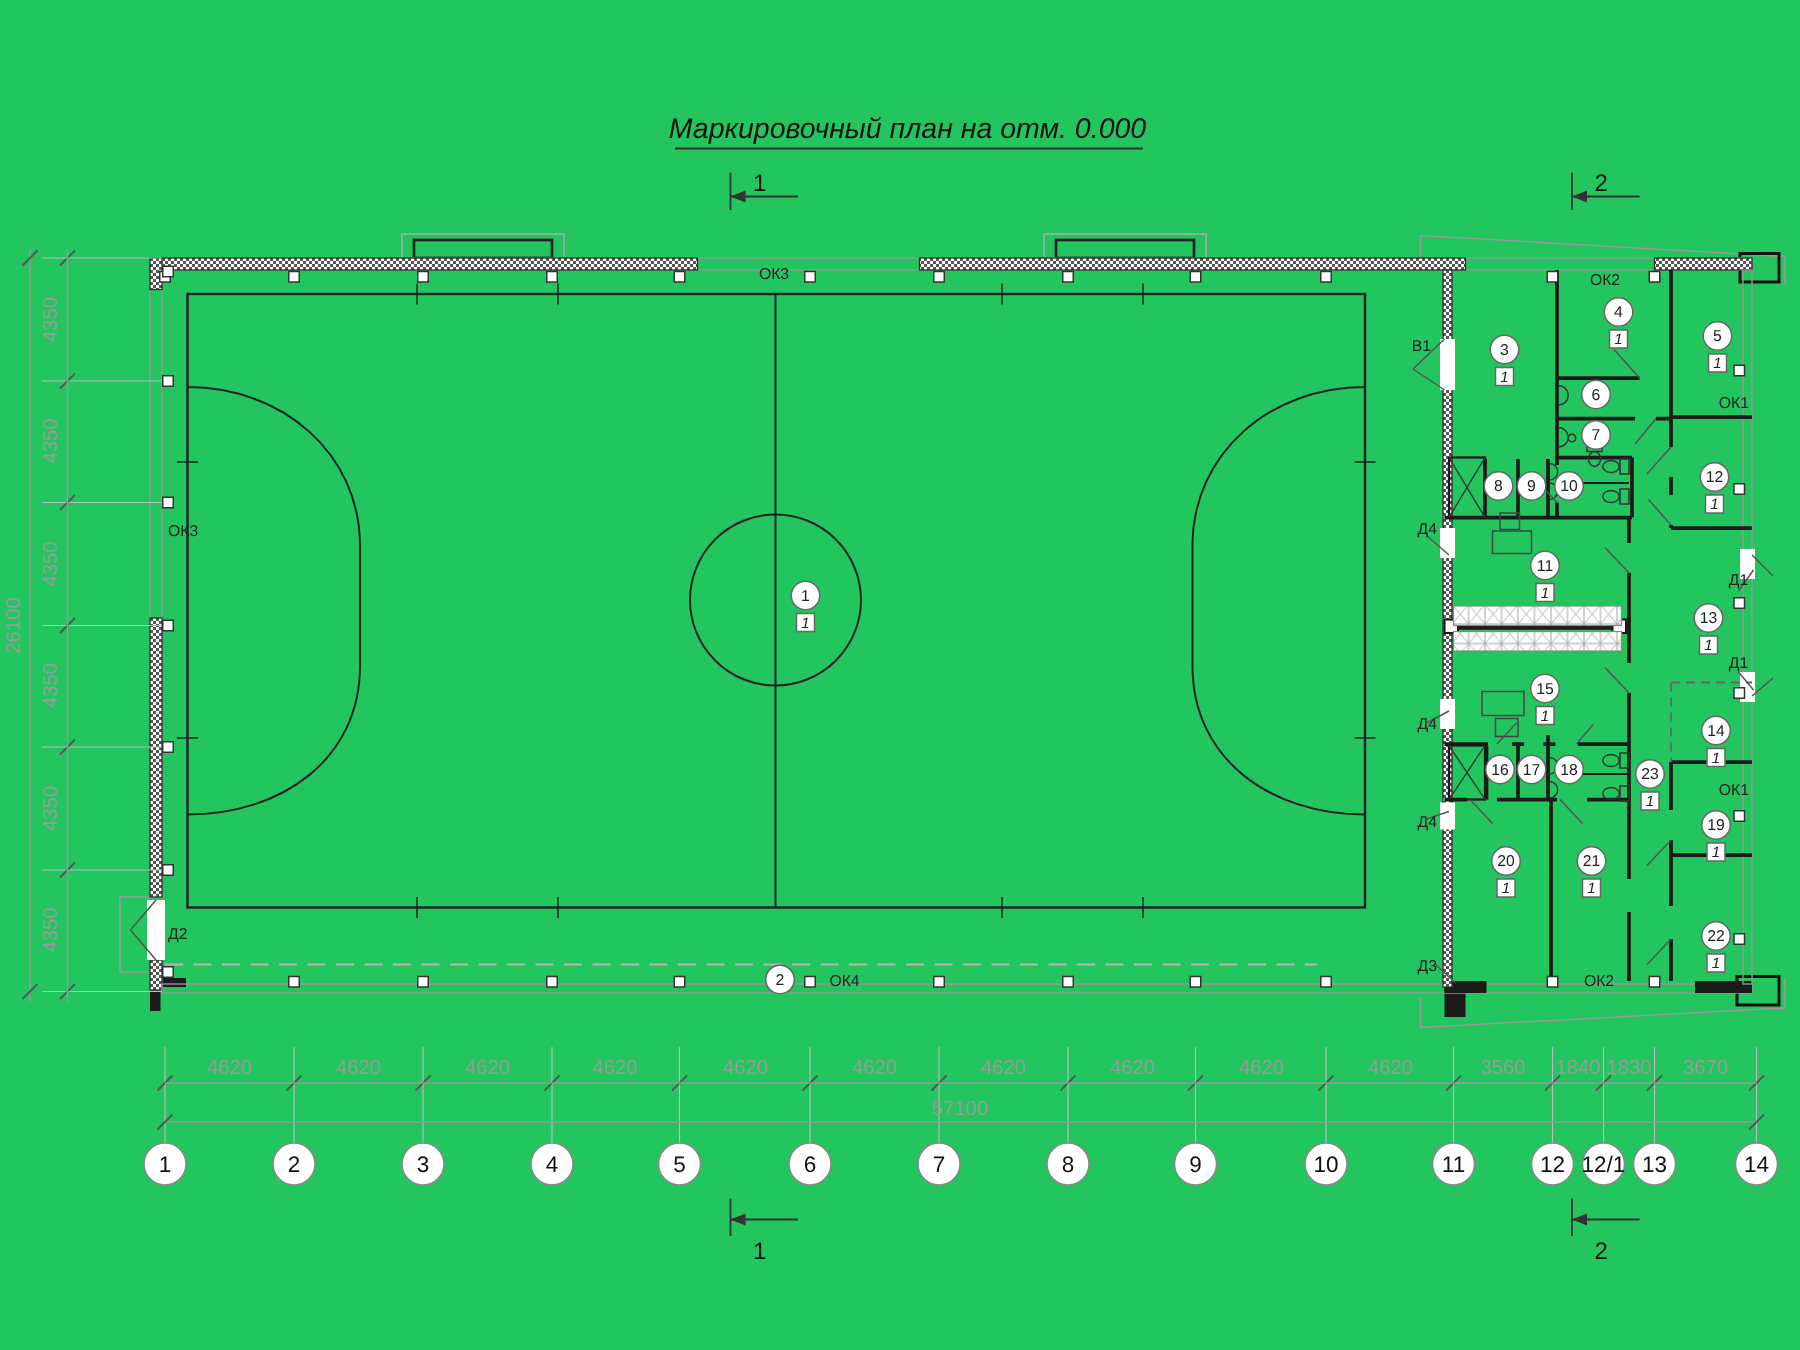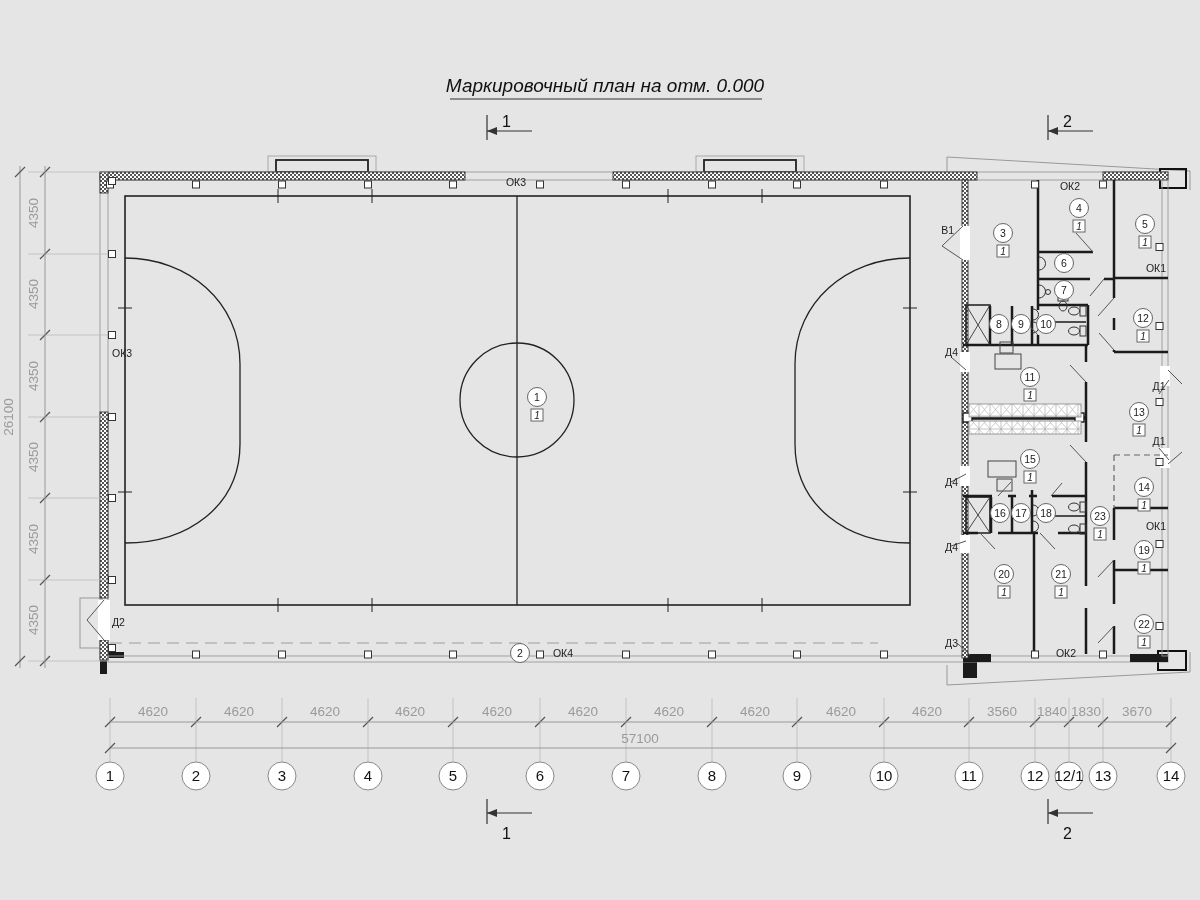--- a/index.html
+++ b/index.html
@@ -1,16 +1,16 @@
 <!DOCTYPE html>
 <html><head>
 <meta charset="utf-8">
 <style>
   html,body{margin:0;padding:0;background:#fff;}
-  .sheet{width:1200px;height:900px;position:relative;background:#e5e5e5;overflow:hidden;
+  .sheet{width:1200px;height:900px;position:relative;background:#22c55e;overflow:hidden;
          font-family:"Liberation Sans", sans-serif;}
   svg text{font-family:"Liberation Sans", sans-serif;}
   .title-text{font-size:19px;font-style:italic;fill:#111;}
   .dim{font-size:13.5px;fill:#9a9a9a;}
   .axisnum{font-size:15px;fill:#111;}
   .roomnum{font-size:10.5px;fill:#222;}
   .ftag{font-size:10px;font-style:italic;fill:#222;}
   .open-label{font-size:10.5px;fill:#222;}
   .secnum{font-size:16px;fill:#111;}
 </style>

